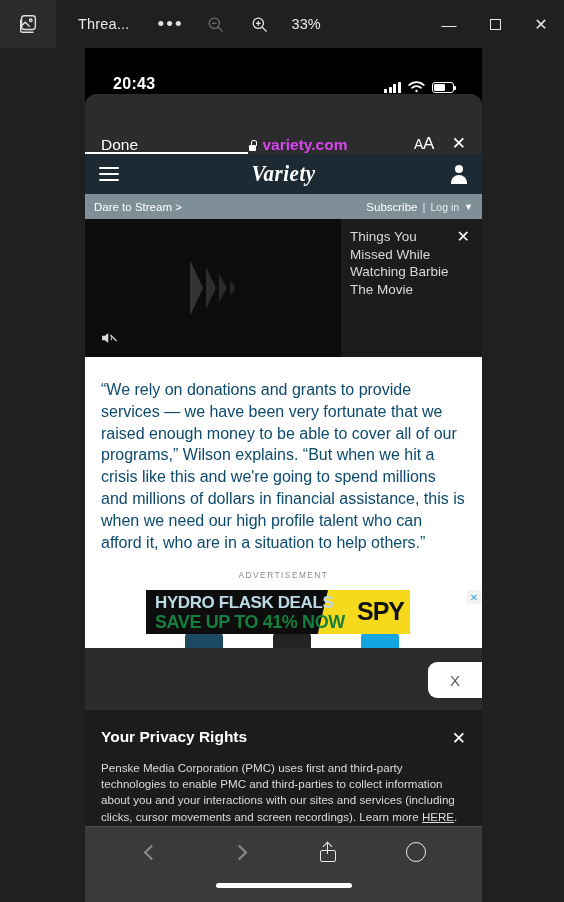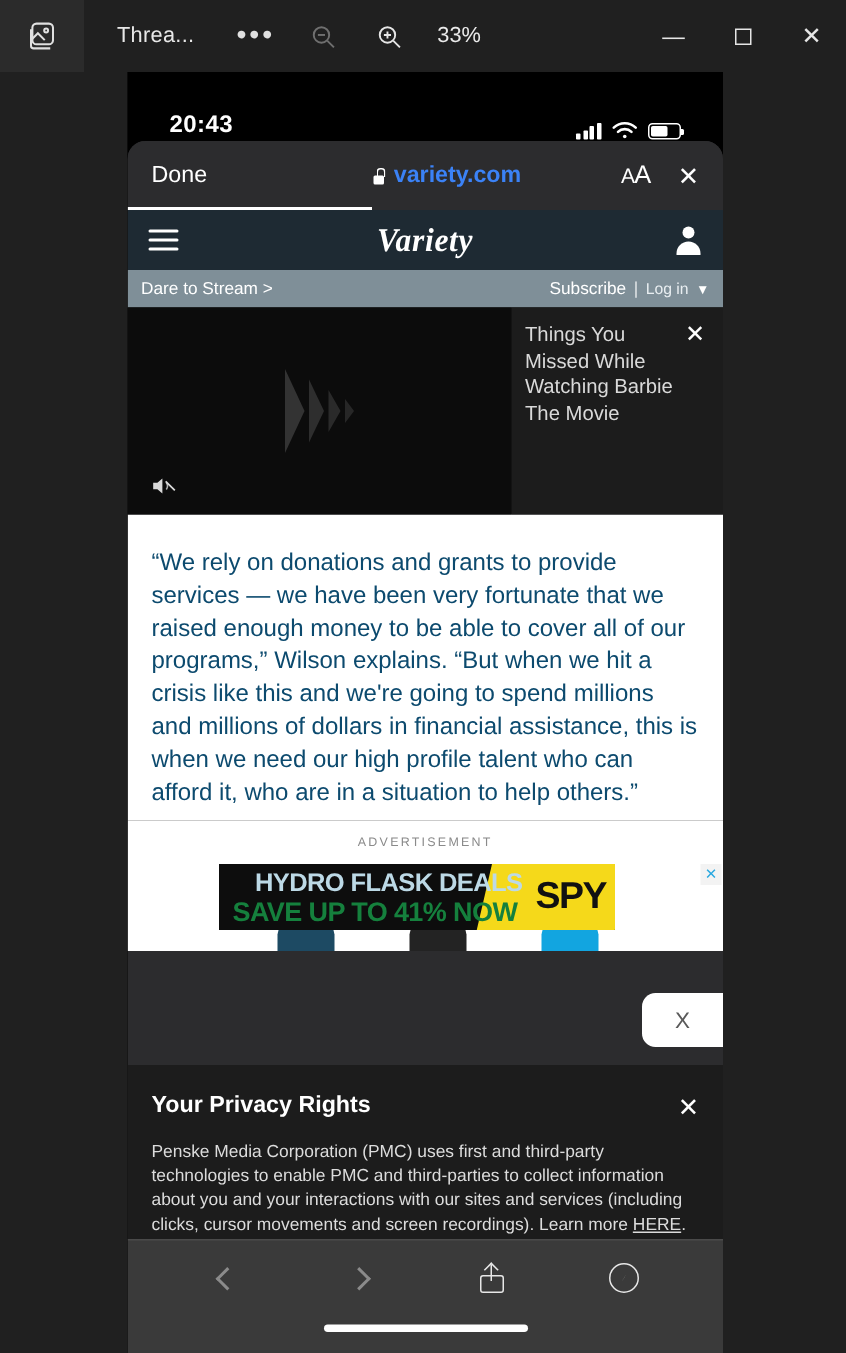--- a/index.html
+++ b/index.html
@@ -66,27 +66,27 @@
   .batt { width: 22px; height: 11px; border: 1.3px solid #fff; border-radius: 3px; padding: 1.3px; position: relative; }
   .batt::after { content:""; position:absolute; right:-3.2px; top:3.2px; width:1.8px; height:4px; background:#fff; border-radius:0 1px 1px 0; }
   .batt i { display:block; height:100%; width:62%; background:#fff; border-radius:1.2px; }
 
   
   .sheet {
     position: absolute; left: 0; right: 0; top: 46px; bottom: 0;
     background: #2c2c2e; border-radius: 12px 12px 0 0; overflow: hidden;
   }
   .sf-head {
-    height: 46px; background: #2c2c2e; display: flex; align-items: center;
+    height: 60px; background: #2c2c2e; display: flex; align-items: flex-end;
     padding: 0 16px; position: relative; color: #fff;
   }
   .sf-done { font-size: 15.5px; color: #fff; }
   .sf-url {
     position: absolute; left: 0; right: 0; text-align: center;
-    font-size: 15.5px; font-weight: bold; color: #3b82f6;
+    font-size: 15.5px; font-weight: bold; color: #d946ef;
     display: flex; align-items: center; justify-content: center; gap: 5px;
     pointer-events: none;
     margin-left: 29px;
   }
   .lock { width: 9px; height: 11px; position: relative; display: inline-block; }
   .lock::before { content:""; position:absolute; left:1px; bottom:0; width:7px; height:6px; background:#fff; border-radius:1px; }
   .lock::after { content:""; position:absolute; left:2.2px; top:0; width:4.6px; height:5px; border:1.3px solid #fff; border-bottom:none; border-radius:2.6px 2.6px 0 0; }
   .sf-right { margin-left: auto; display: flex; align-items: center; gap: 18px; }
   .aa { font-size: 14px; color: #fff; letter-spacing: -.5px; }
   .aa b { font-size: 17px; font-weight: normal; }
@@ -145,21 +145,21 @@
   .ad-wrap { background:#fff; position:relative; height: 68px; padding-top: 9px; }
   .ad-banner {
     position:absolute; left: 61px; top: 10px; width: 264px; height: 44px;
     background:#0d0d0d; overflow:hidden;
   }
   .ad-yellow { position:absolute; right:0; top:0; width:92px; height:100%; background:#f5d91a; transform: skewX(-13deg); transform-origin: top right; right:-10px; }
   .ad-spy {
     position:absolute; right: 6px; top: 7px; font-family:"Liberation Sans", sans-serif;
     font-weight:bold; font-size: 25px; color:#111; letter-spacing:-1px; z-index:3;
   }
-  .ad-l1 { position:absolute; left:24px; top:3px; color:#bcd9e6; font-weight:bold; font-size:17px; letter-spacing:-.4px; z-index:2; font-family:"Liberation Sans", sans-serif; }
+  .ad-l1 { position:absolute; left:9px; top:3px; color:#bcd9e6; font-weight:bold; font-size:17px; letter-spacing:-.4px; z-index:2; font-family:"Liberation Sans", sans-serif; }
   .ad-l2 { position:absolute; left:9px; top:22px; color:#15803d; font-weight:bold; font-size:18px; letter-spacing:-.4px; z-index:2; font-family:"Liberation Sans", sans-serif; }
   .ad-close-sm {
     position:absolute; right:-14px; top:0px; width:14px; height:14px; background:#f3f3f3;
     color:#29a8e0; font-size:10px; display:flex; align-items:center; justify-content:center; z-index:4;
   }
   .bottles { position:absolute; left:0; right:0; bottom:0; height:18px; }
   .bottle { position:absolute; bottom:0; width:38px; height:18px; border-radius:7px 7px 0 0; }
   .b1 { left: 100px; background:#1d4a63; }
   .b2 { left: 188px; background:#232323; }
   .b3 { left: 276px; background:#12a5e0; }

